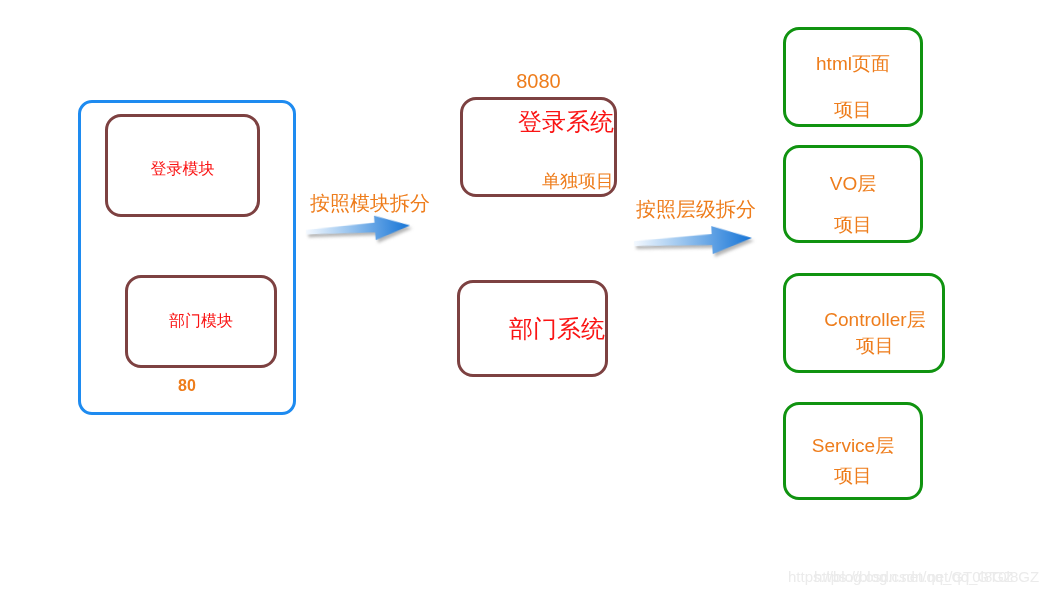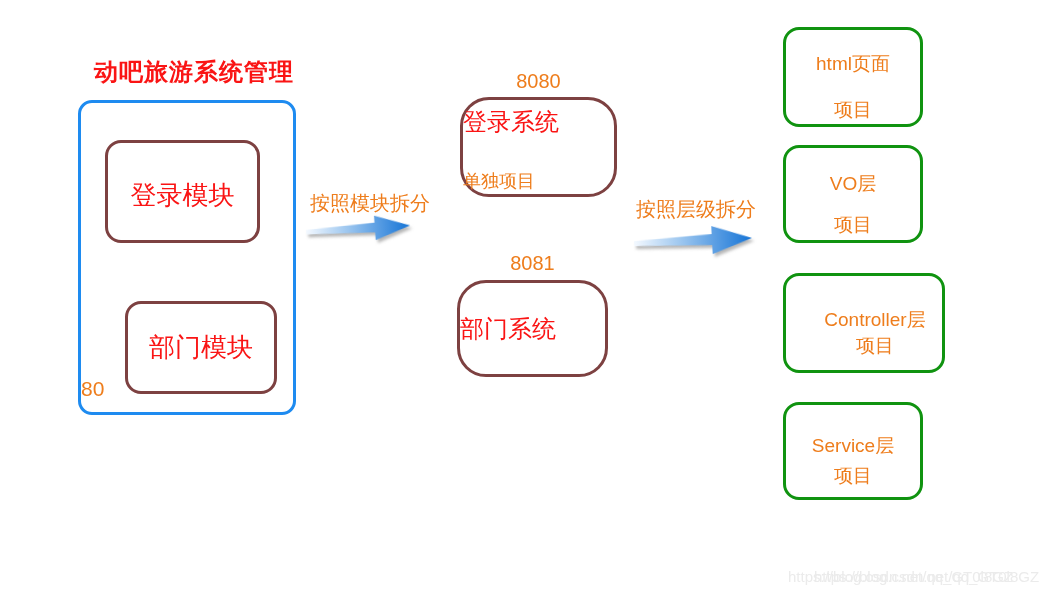--- a/index.html
+++ b/index.html
@@ -17,48 +17,48 @@
 
   
   .monolith{
     left:78px;top:100px;width:212px;height:309px;
     border:3px solid var(--container-blue,#1e8bf0);border-radius:14px;
   }
   .module-box{
     position:absolute;
     border:3px solid var(--module-border,#7d4141);border-radius:16px;
     display:flex;align-items:center;justify-content:center;
-    color:var(--title-red,#fa1414);font-size:26px;white-space:nowrap;margin-top:26px;
+    color:var(--title-red,#fa1414);font-size:16px;white-space:nowrap;
   }
   .box-login{left:24px;top:11px;width:149px;height:89px;padding-top:8px;}
   .box-dept{left:44px;top:172px;width:146px;height:87px;}
   .port-80{
-    position:absolute;left:0;top:274px;width:100%;text-align:left;
-    color:var(--orange,#ee7d1c);font-size:21px;
+    position:absolute;left:0;top:274px;width:100%;text-align:center;
+    color:var(--orange,#ee7d1c);font-size:16px;font-weight:bold;
   }
 
   
   .arrow-label{
     color:var(--orange,#ee7d1c);font-size:20px;white-space:nowrap;text-align:center;
   }
   .lbl-1{left:310px;top:190px;}
   .lbl-2{left:636px;top:196px;}
   .arrow-svg{overflow:visible;filter:drop-shadow(2px 3px 1.5px rgba(110,110,110,.5));}
   .arr-1{left:306px;top:212px;transform:rotate(-4deg);}
   .arr-2{left:634px;top:224px;transform:rotate(-3deg);}
 
   
   .port-label{
     color:var(--orange,#ee7d1c);font-size:20px;text-align:center;white-space:nowrap;
   }
   .port-8080{left:460px;top:70px;width:157px;}
   .port-8081{left:457px;top:252px;width:151px;}
   .system-box{
-    border:3px solid var(--module-border,#7d4141);border-radius:29px;
-    display:flex;flex-direction:column;align-items:flex-start;justify-content:center;gap:5px;
+    border:3px solid var(--module-border,#7d4141);border-radius:16px;
+    display:flex;flex-direction:column;align-items:flex-end;justify-content:center;gap:5px;
   }
   .sys-login{left:460px;top:97px;width:151px;height:90px;padding-top:4px;}
   .sys-dept{left:457px;top:280px;width:145px;height:91px;}
   .system-name{color:var(--title-red,#fa1414);font-size:24px;white-space:nowrap;}
   .system-note{color:var(--orange,#ee7d1c);font-size:18px;white-space:nowrap;margin-top:26px;}
 
   
   .layer-box{
     left:783px;width:134px;
     border:3px solid var(--layer-border,#109310);border-radius:16px;
@@ -79,21 +79,20 @@
   }
   .watermark .wm{position:absolute;top:0;}
   .wm-a{left:0;}
   .wm-b{left:26px;}
 </style>
 </head>
 <body>
 
 <div class="canvas">
 
-  <div class="abs diagram-title">动吧旅游系统管理</div>
 
   <div class="abs monolith">
     <div class="module-box box-login">
       <span>登录模块</span>
     </div>
     <div class="module-box box-dept">
       <span>部门模块</span>
     </div>
     <div class="port-80">80</div>
   </div>
@@ -109,21 +108,20 @@
     </defs>
     <polygon points="0,14 78,11 78,3 118,17 78,31 78,22 0,19" fill="url(#agrad1)"></polygon>
   </svg>
 
   <div class="abs port-label port-8080">8080</div>
   <div class="abs system-box sys-login">
     <span class="system-name">登录系统</span>
     <span class="system-note">单独项目</span>
   </div>
 
-  <div class="abs port-label port-8081">8081</div>
   <div class="abs system-box sys-dept">
     <span class="system-name">部门系统</span>
   </div>
 
   <div class="abs arrow-label lbl-2">按照层级拆分</div>
   <svg class="abs arrow-svg arr-2" width="120" height="34" viewBox="0 0 120 34">
     <defs>
       <linearGradient id="agrad2" x1="0" y1="0" x2="1" y2="0">
         <stop offset="0" stop-color="#f4f9ff"></stop>
         <stop offset="0.4" stop-color="#9cc6ef"></stop>

